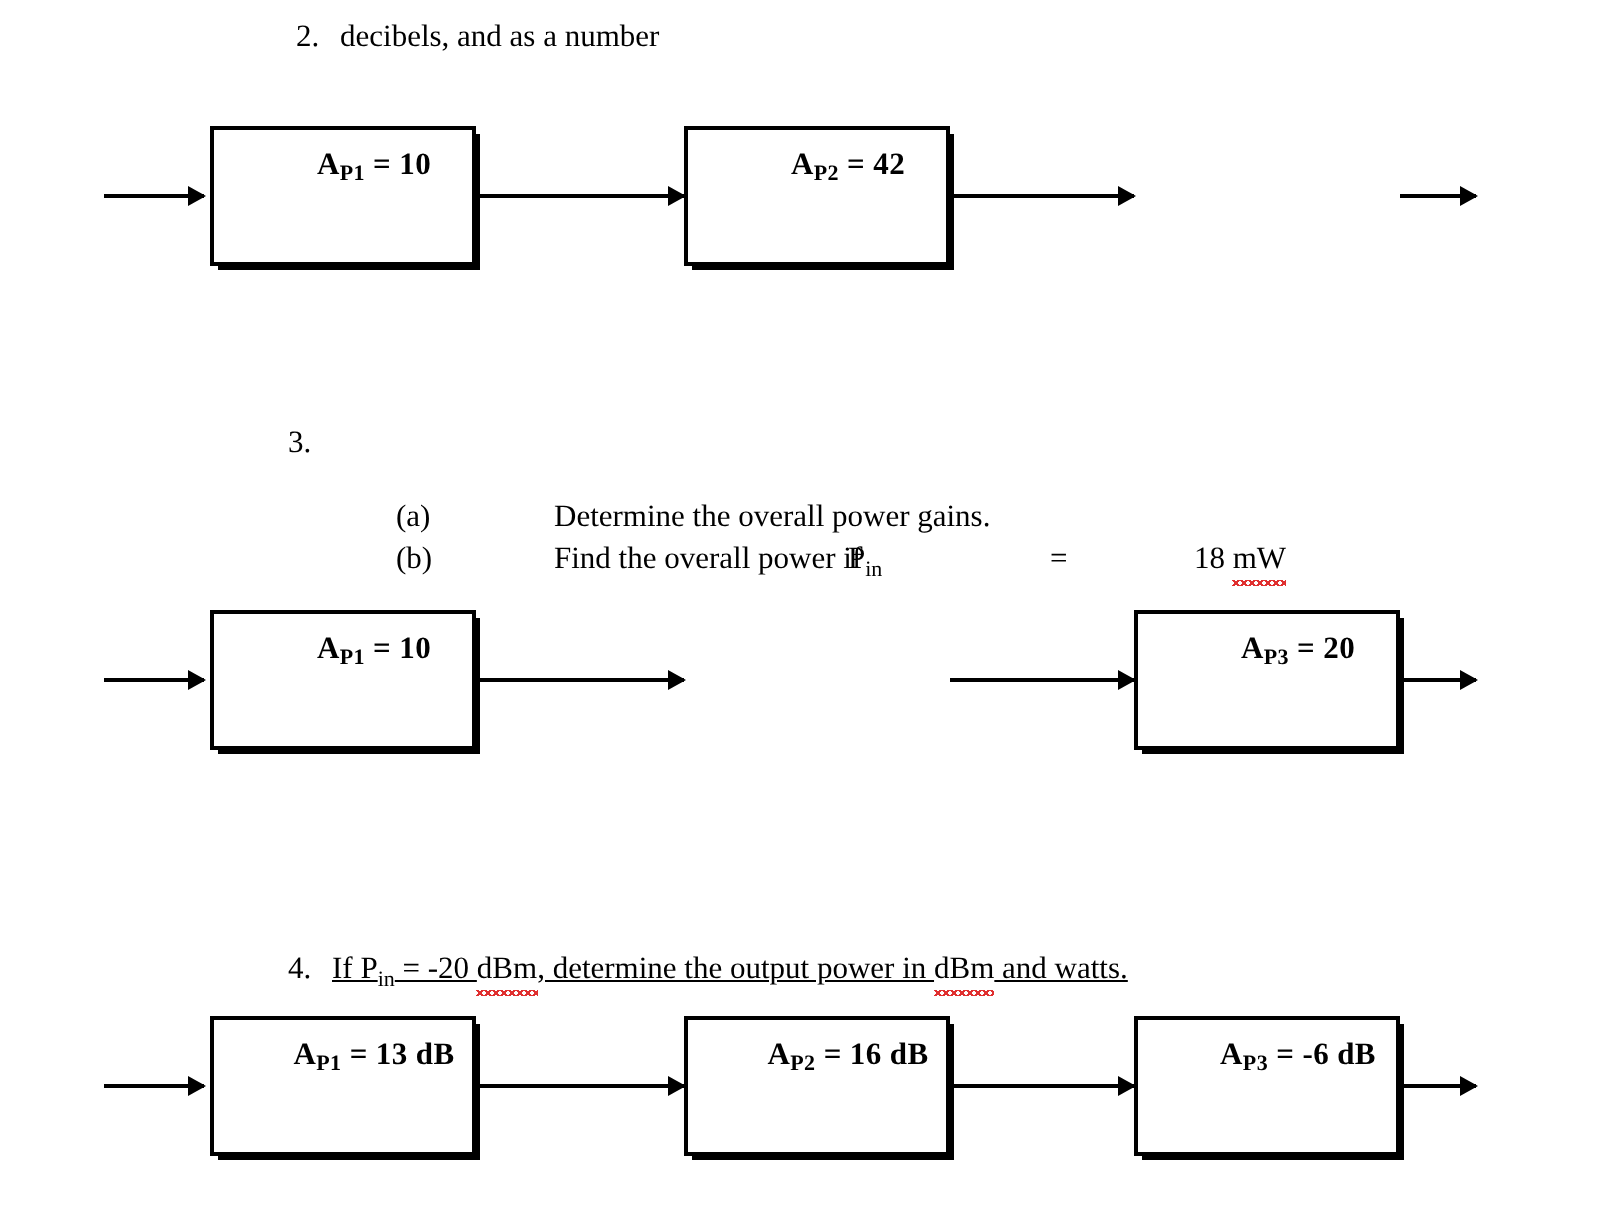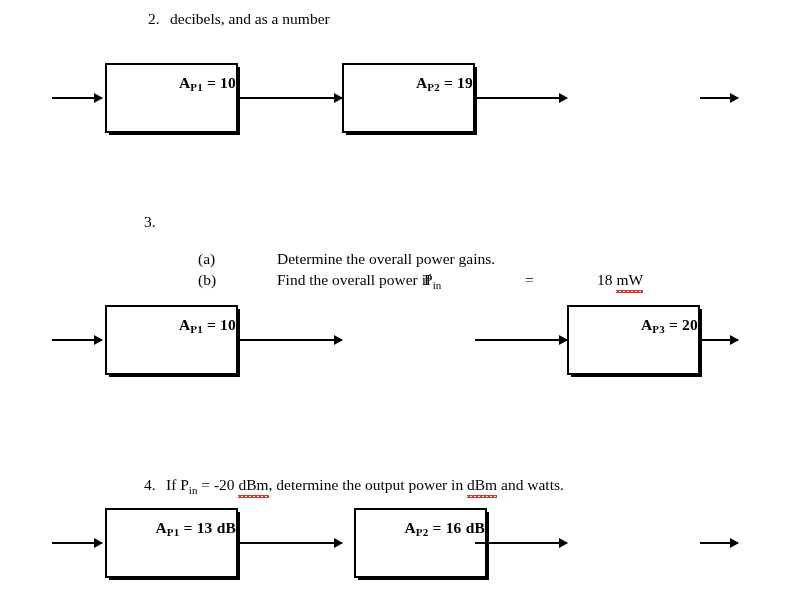--- a/index.html
+++ b/index.html
@@ -96,21 +96,21 @@
     box-sizing: border-box;
     background: #ffffff;
     border: 2.5px solid #000000;
     box-shadow: 3px 3px 0 -1px #000000;
   }
   .amp-label {
     position: absolute;
     top: 9px;
     left: 0;
     right: 0;
-    text-align: right;
+    text-align: center;
     font-weight: bold;
     font-size: 15.5px;
     letter-spacing: 0.2px;
     white-space: nowrap;
     margin-left: 31px;
   }
   .amp-label sub {
     font-size: 11px;
     vertical-align: baseline;
     position: relative;
@@ -152,21 +152,21 @@
   <div class="amp-box" style="left:105px; width:133px;">
     <div class="amp-label">
       <span>A</span><sub>P1</sub><span> = 10</span>
     </div>
   </div>
 
   <div class="arrow" style="left:238px; width:104px;"></div>
 
   <div class="amp-box" style="left:342px; width:133px;">
     <div class="amp-label">
-      <span>A</span><sub>P2</sub><span> = 19</span>
+      <span>A</span><sub>P2</sub><span> = 42</span>
     </div>
   </div>
 
   <div class="arrow" style="left:475px; width:92px;"></div>
 
 
   <div class="arrow" style="left:700px; width:38px;"></div>
 </div>
 
 <div class="question" style="left:144px; top:211px; width:604px;">
@@ -203,39 +203,44 @@
     <div class="amp-label">
       <span>A</span><sub>P3</sub><span> = 20</span>
     </div>
   </div>
 
   <div class="arrow" style="left:700px; width:38px;"></div>
 </div>
 
 <div class="question" style="left:144px; top:474px; width:620px;">
   <span class="q-num">4.</span>
-  <span class="q-body" style="white-space:nowrap; text-align:left;">
+  <span class="q-body" style="white-space:nowrap; text-align:left;text-decoration:underline;">
     <span>If P</span><sub style="font-size:11px;">in</sub><span> =  -20 </span><span class="squiggle">dBm</span><span>, determine the output power in </span><span class="squiggle">dBm</span><span> and watts.</span>
   </span>
 </div>
 
 <div class="chain" style="top:508px;">
   <div class="arrow" style="left:52px; width:50px;"></div>
 
   <div class="amp-box" style="left:105px; width:133px;">
     <div class="amp-label">
       <span>A</span><sub>P1</sub><span> = 13 dB</span>
     </div>
   </div>
 
   <div class="arrow" style="left:238px; width:104px;"></div>
 
-  <div class="amp-box" style="left:354px; width:133px;">
+  <div class="amp-box" style="left:342px; width:133px;">
     <div class="amp-label">
       <span>A</span><sub>P2</sub><span> = 16 dB</span>
     </div>
   </div>
 
   <div class="arrow" style="left:475px; width:92px;"></div>
 
+  <div class="amp-box" style="left:567px; width:133px;">
+    <div class="amp-label">
+      <span>A</span><sub>P3</sub><span> = -6 dB</span>
+    </div>
+  </div>
 
   <div class="arrow" style="left:700px; width:38px;"></div>
 </div>
 
 </body></html>

